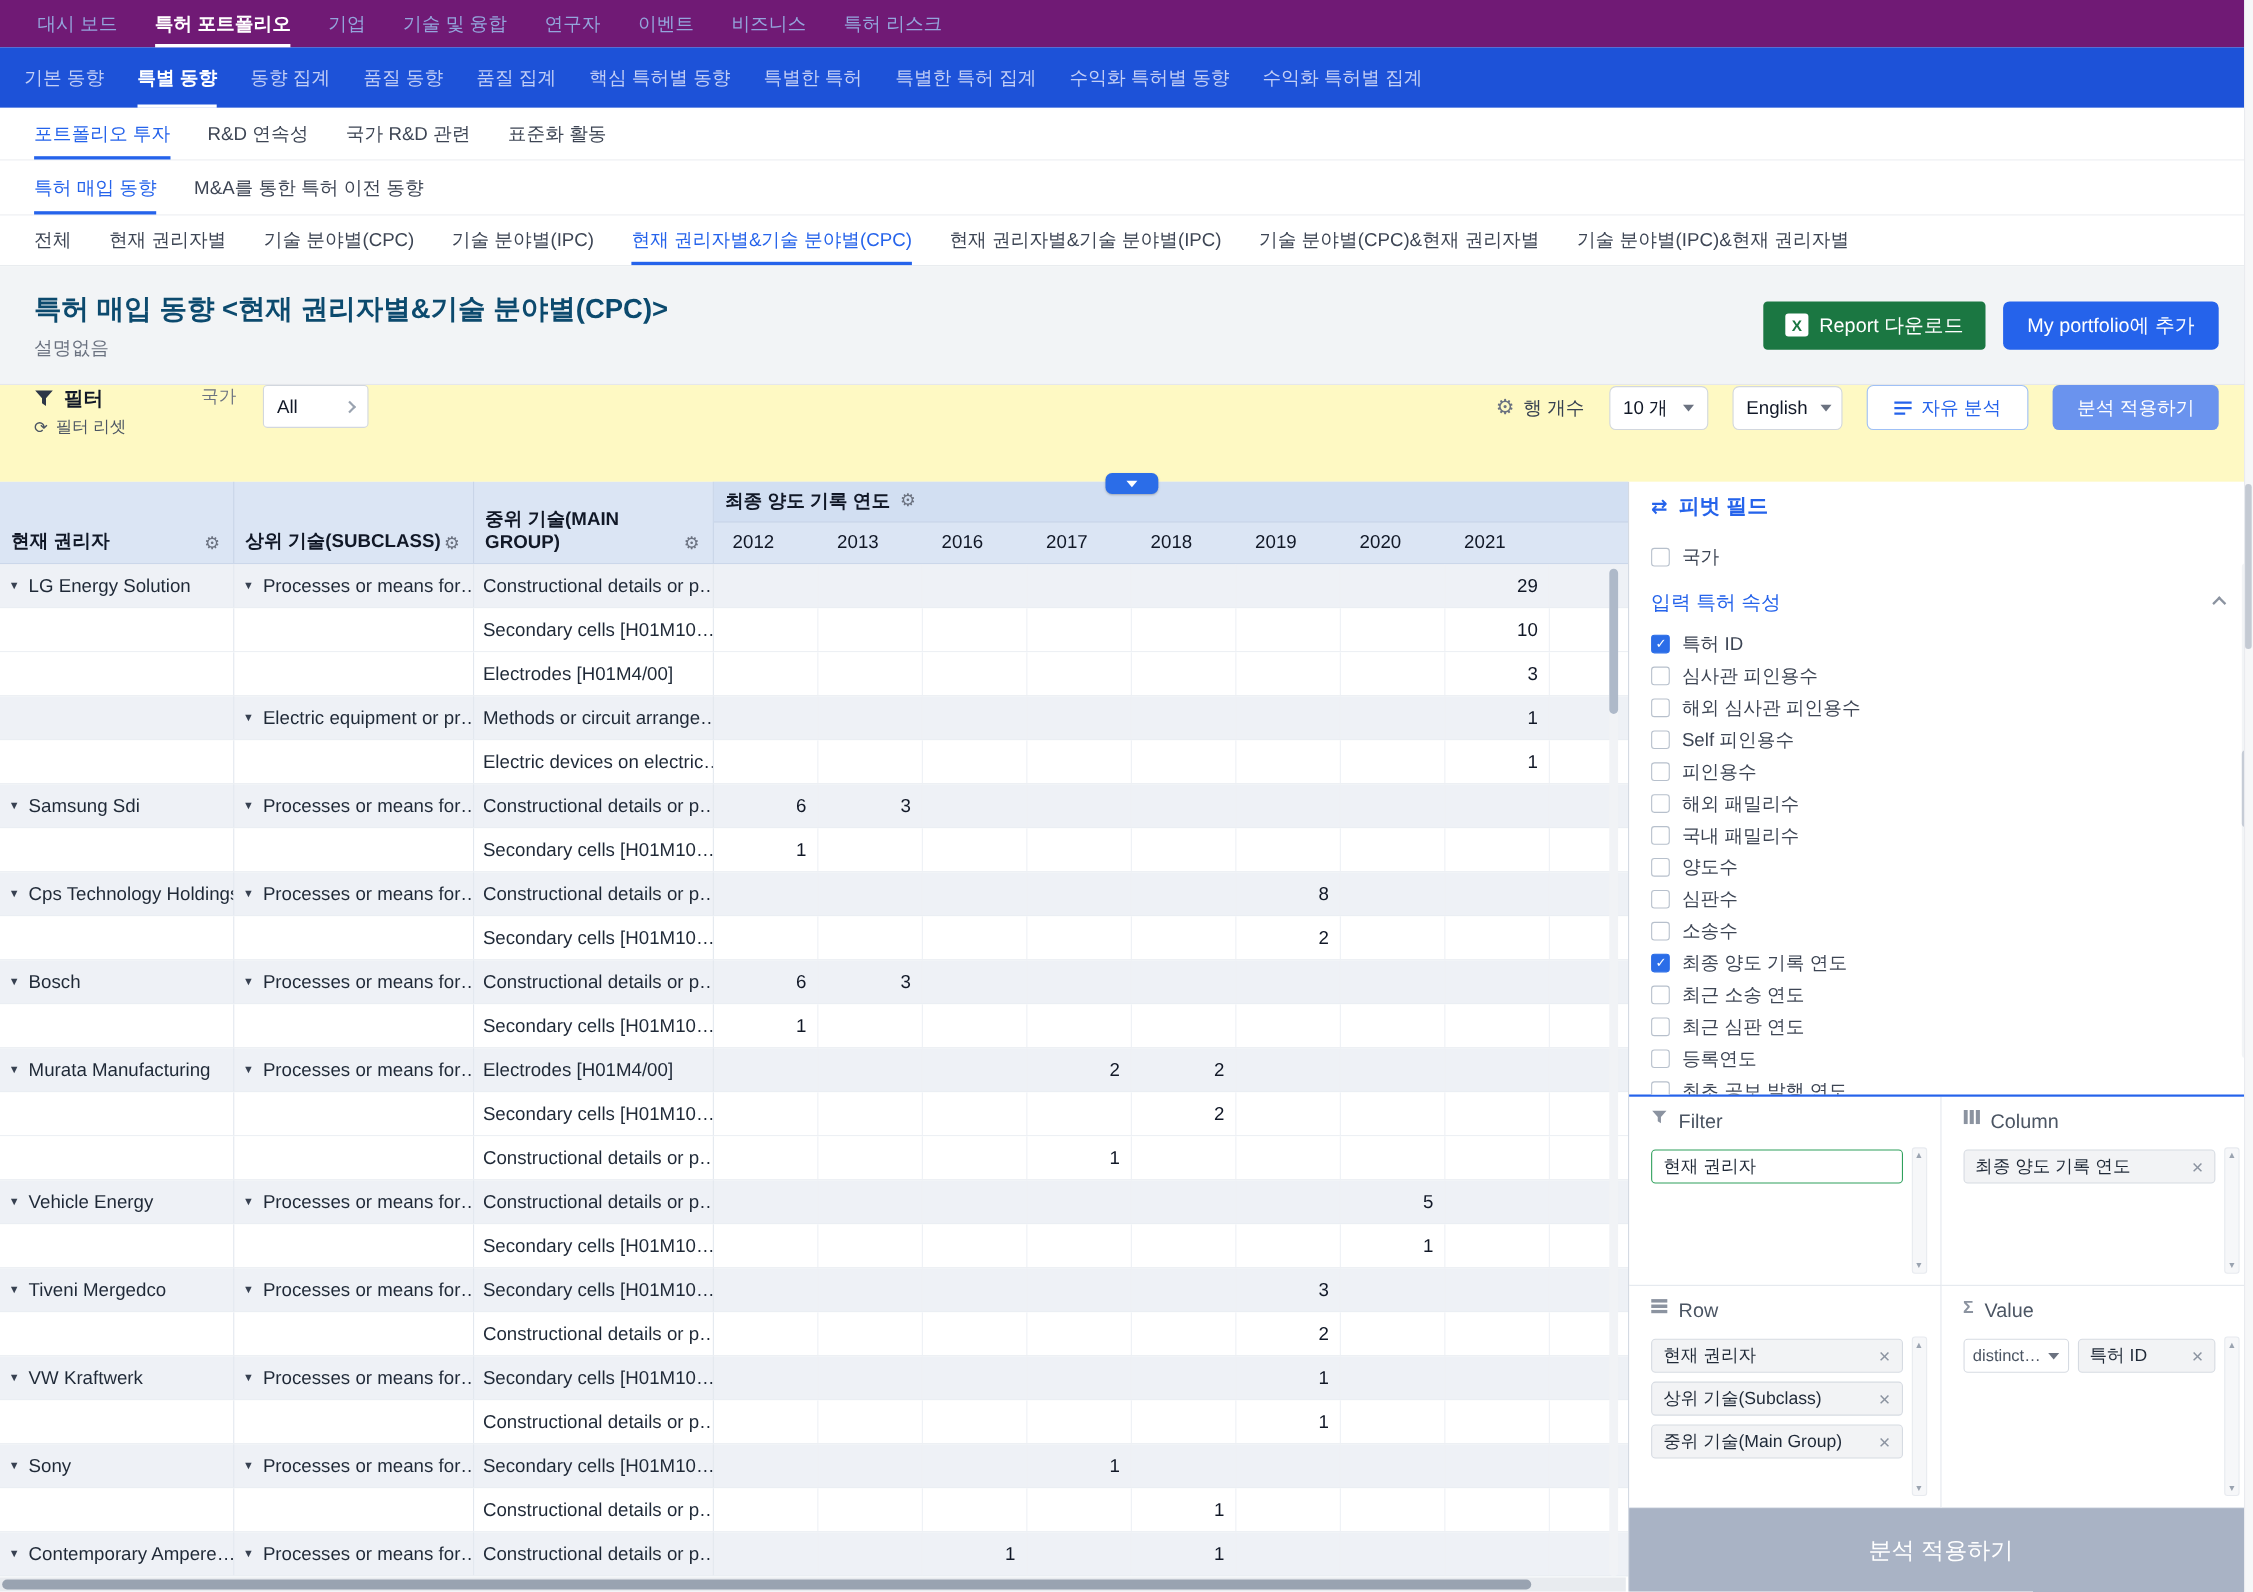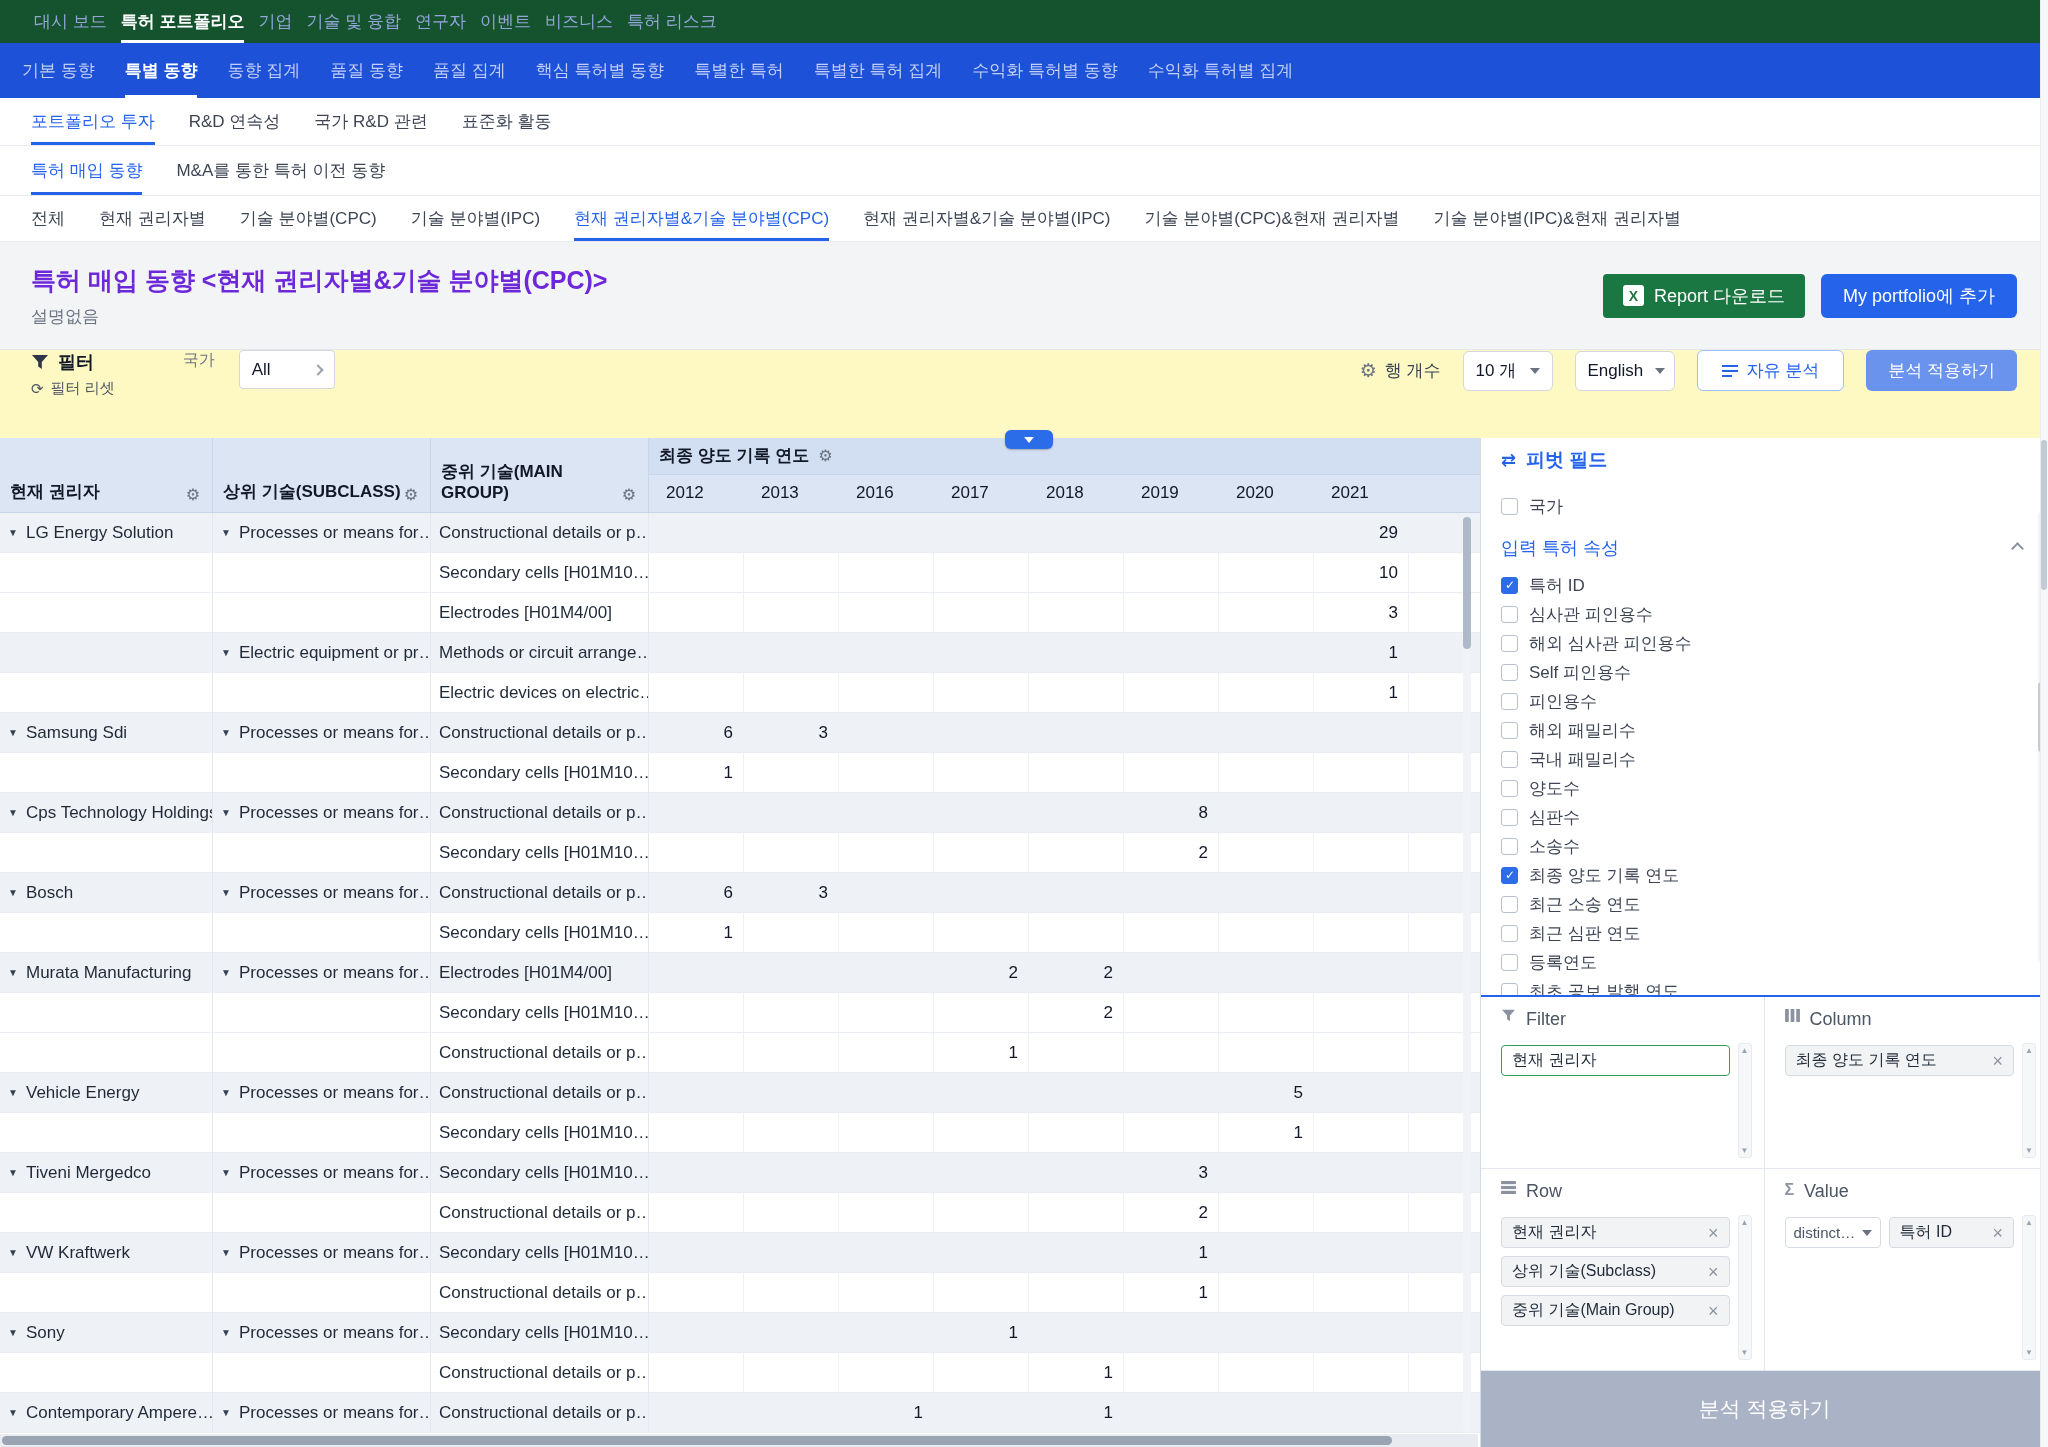--- a/index.html
+++ b/index.html
@@ -1,30 +1,30 @@
 <!DOCTYPE html>
 <html><head>
 <meta charset="utf-8">
 <style>
   *{box-sizing:border-box;margin:0;padding:0}
   html,body{width:2048px;height:1447px;overflow:hidden}
   body{font-family:"Liberation Sans","DejaVu Sans",sans-serif;background:#fff;color:#1f2937}
-  .nav1{height:43px;background:#14532d;display:flex;align-items:stretch;gap:14px;padding:0 34px}
+  .nav1{height:43px;background:#701a75;display:flex;align-items:stretch;gap:34px;padding:0 34px}
   .nav1 a{display:flex;align-items:center;color:#94a5dc;font-size:17px;text-decoration:none;border-bottom:3px solid transparent;padding-top:3px;cursor:pointer;white-space:nowrap}
   .nav1 a.active{color:#fff;font-weight:bold;border-bottom-color:#fff}
   .nav2{height:55px;background:#1d52d8;display:flex;align-items:stretch;gap:30px;padding:0 22px}
   .nav2 a{display:flex;align-items:center;color:#c3cff6;font-size:17px;text-decoration:none;border-bottom:3px solid transparent;padding-top:3px;cursor:pointer;white-space:nowrap}
   .nav2 a.active{color:#fff;font-weight:bold;border-bottom-color:#fff}
   .nav3{height:48px}.nav4{height:50px}.tabs{height:46px}
   .nav3,.nav4,.tabs{background:#fff;border-bottom:1px solid #e7eaee;display:flex;align-items:stretch;gap:34px;padding:0 31px}
   .nav3 a,.nav4 a,.tabs a{display:flex;align-items:center;color:#3d4554;font-size:17px;text-decoration:none;border-bottom:3px solid transparent;padding-top:3px;cursor:pointer;white-space:nowrap}
   .nav3 a.active,.nav4 a.active,.tabs a.active{color:#2563eb;font-weight:normal;border-bottom-color:#2563eb}
   .titlebar{height:108px;background:#f2f4f6;border-bottom:1px solid #e5e7eb;display:flex;align-items:center;padding:0 31px}
   .titles{display:flex;flex-direction:column;gap:8px}
-  .page-title{font-size:25px;font-weight:bold;color:#6d28d9}
+  .page-title{font-size:25px;font-weight:bold;color:#0c4a6e}
   .page-sub{font-size:17px;color:#6b7280}
   .title-actions{margin-left:auto;display:flex;gap:16px}
   .btn{border:none;cursor:pointer;display:flex;align-items:center;justify-content:center;font-family:inherit}
   .btn-report{height:44px;padding:0 20px;border-radius:4px;background:#1b7742;color:#fff;font-size:18px;gap:10px}
   .xl-icon{width:21px;height:21px;background:#fff;color:#1b7742;border-radius:3px;display:flex;align-items:center;justify-content:center;font-weight:bold;font-size:14px}
   .btn-portfolio{height:44px;padding:0 22px;border-radius:6px;background:#2563eb;color:#fff;font-size:18px}
   .toolbar{height:88px;background:#fef9c3;display:flex;align-items:flex-start;padding:0 31px;gap:24px}
   .filter-block{display:flex;flex-direction:column;gap:5px}
   .filter-line{display:flex;align-items:center;gap:9px;font-size:18px;font-weight:bold;color:#111827;cursor:pointer}
   .filter-reset{display:flex;align-items:center;gap:7px;font-size:15px;color:#4b5563;cursor:pointer}

